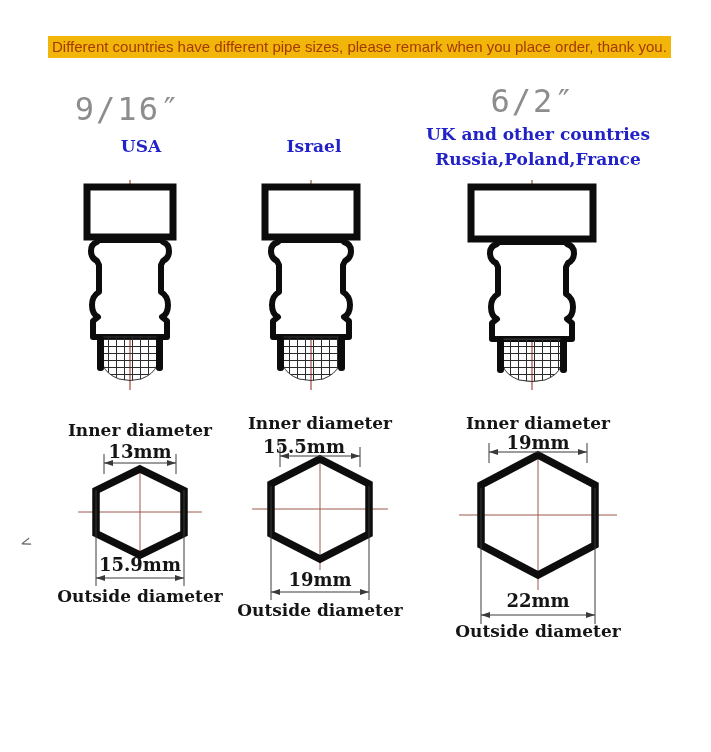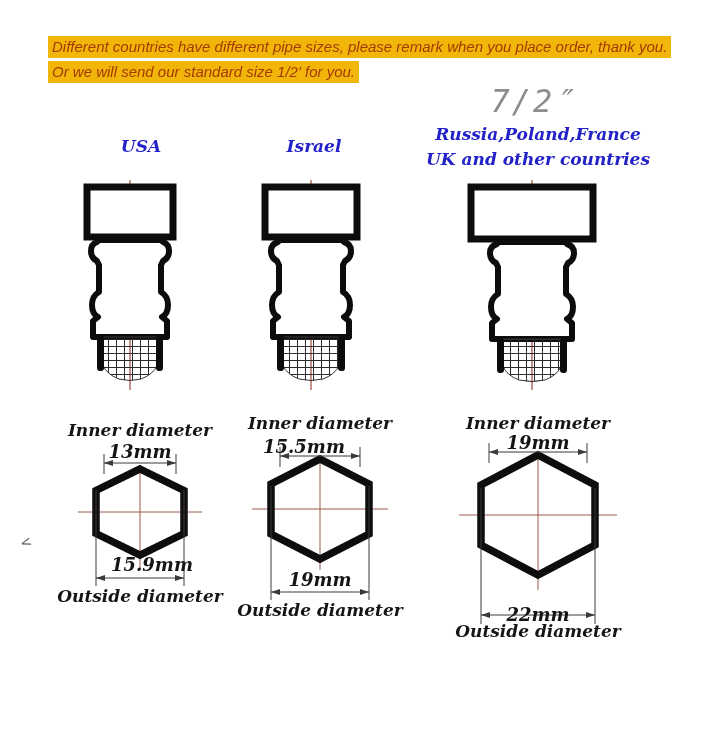--- a/index.html
+++ b/index.html
@@ -1,17 +1,17 @@
 <!DOCTYPE html>
 <html><head>
 <meta charset="utf-8">
 <style>
   html,body{margin:0;padding:0;background:#fff;}
   .canvas{position:relative;width:711px;height:640px;background:#ffffff;overflow:hidden;
-          font-family:"Liberation Sans",sans-serif;font-style:italic;}
+          font-family:"Liberation Sans",sans-serif;}
   
   .banner{position:absolute;left:48px;top:36px;}
   .banner-line{display:table;background:#F2B50A;color:#A33B00;font-size:15px;line-height:20px;
                padding:1px 4px;margin-bottom:3px;white-space:nowrap;}
   
   .size-header{position:absolute;transform:translateX(-50%);font-family:"DejaVu Sans Mono",monospace;
                font-size:32px;color:#8d8d8d;letter-spacing:2px;white-space:nowrap;}
   
   .region{position:absolute;transform:translateX(-50%);font-family:"DejaVu Serif",serif;font-weight:bold;
           font-size:17px;color:#2222C8;text-align:center;white-space:nowrap;line-height:25px;}
@@ -24,30 +24,30 @@
   .chevron{position:absolute;left:20px;top:534px;font-size:14px;color:#666;
            transform:rotate(-18deg);cursor:pointer;font-family:"DejaVu Sans",sans-serif;}
 </style>
 </head>
 <body>
 
 <div class="canvas">
 
   <div class="banner">
     <div class="banner-line">Different countries have different pipe sizes, please remark when you place order, thank you.</div>
-    <div class="banner-line">Or we will send our standard size 1/2' for you.</div>
   </div>
 
-  <div class="size-header" style="left:533px;top:82px">7/2″</div>
+  <div class="size-header" style="left:128px;top:90px">9/16″</div>
+  <div class="size-header" style="left:533px;top:82px">6/2″</div>
 
   <div class="region" style="left:141px;top:134px">USA</div>
   <div class="region" style="left:314px;top:134px">Israel</div>
   <div class="region" style="left:538px;top:122px">
+    <div>UK and other countries</div>
     <div>Russia,Poland,France</div>
-    <div>UK and other countries</div>
   </div>
 
   <svg class="fig" style="left:60px;top:178px" width="140" height="215" viewBox="0 0 140 215">
     <defs>
         <pattern id="h1" width="8" height="7" patternUnits="userSpaceOnUse">
       <path d="M0 .5 H8 M.5 0 V7" stroke="#2b2b2b" stroke-width="1" fill="none"></path>
         </pattern>
       </defs>
     <line x1="70" y1="2" x2="70" y2="212" stroke="#A85648" stroke-width="1.3"></line>
     <rect x="27" y="9" width="86" height="50" fill="#fff" stroke="#0c0c0c" stroke-width="7"></rect>
@@ -95,21 +95,21 @@
     <polygon points="54,45 63,42 63,48" fill="#3a3a3a"></polygon>
     <polygon points="126,45 117,42 117,48" fill="#3a3a3a"></polygon>
     <line x1="46" y1="72" x2="46" y2="168" stroke="#3a3a3a" stroke-width="1"></line>
     <line x1="134" y1="72" x2="134" y2="168" stroke="#3a3a3a" stroke-width="1"></line>
     <line x1="46" y1="160" x2="134" y2="160" stroke="#3a3a3a" stroke-width="1"></line>
     <polygon points="46,160 55,157 55,163" fill="#3a3a3a"></polygon>
     <polygon points="134,160 125,157 125,163" fill="#3a3a3a"></polygon>
   </svg>
   <div class="dim-label" style="left:140px;top:420px">Inner diameter</div>
   <div class="dim-value" style="left:140px;top:441px">13mm</div>
-  <div class="dim-value" style="left:152px;top:554px">15.9mm</div>
+  <div class="dim-value" style="left:140px;top:554px">15.9mm</div>
   <div class="dim-label" style="left:140px;top:586px">Outside diameter</div>
 
   <svg class="fig" style="left:230px;top:410px" width="180" height="216" viewBox="0 0 180 216">
     <line x1="22" y1="99" x2="158" y2="99" stroke="#9a5a4a" stroke-width="1"></line>
     <line x1="90" y1="46" x2="90" y2="160" stroke="#9a5a4a" stroke-width="1"></line>
     <polygon points="90,49 139,74 139,124 90,149 41,124 41,74" fill="none" stroke="#0d0d0d" stroke-width="7.5"></polygon>
     <line x1="50" y1="37" x2="50" y2="57" stroke="#3a3a3a" stroke-width="1"></line>
     <line x1="130" y1="37" x2="130" y2="57" stroke="#3a3a3a" stroke-width="1"></line>
     <line x1="50" y1="46" x2="130" y2="46" stroke="#3a3a3a" stroke-width="1"></line>
     <polygon points="50,46 59,43 59,49" fill="#3a3a3a"></polygon>
@@ -135,21 +135,21 @@
     <polygon points="46,42 55,39 55,45" fill="#3a3a3a"></polygon>
     <polygon points="144,42 135,39 135,45" fill="#3a3a3a"></polygon>
     <line x1="38" y1="78" x2="38" y2="214" stroke="#3a3a3a" stroke-width="1"></line>
     <line x1="152" y1="78" x2="152" y2="214" stroke="#3a3a3a" stroke-width="1"></line>
     <line x1="38" y1="205" x2="152" y2="205" stroke="#3a3a3a" stroke-width="1"></line>
     <polygon points="38,205 47,202 47,208" fill="#3a3a3a"></polygon>
     <polygon points="152,205 143,202 143,208" fill="#3a3a3a"></polygon>
   </svg>
   <div class="dim-label" style="left:538px;top:413px">Inner diameter</div>
   <div class="dim-value" style="left:538px;top:432px">19mm</div>
-  <div class="dim-value" style="left:538px;top:604px">22mm</div>
+  <div class="dim-value" style="left:538px;top:590px">22mm</div>
   <div class="dim-label" style="left:538px;top:621px">Outside diameter</div>
 
   <div class="chevron">&lt;</div>
 
   <svg class="fig" style="left:203px;top:645px" width="350" height="108" viewBox="0 0 350 108">
     <defs>
       <linearGradient id="tg" x1="0" y1="0" x2="0" y2="1">
         <stop offset="0" stop-color="#ababab"></stop>
           <stop offset=".15" stop-color="#e9e9e9"></stop>
         <stop offset=".35" stop-color="#fbfbfb"></stop>

